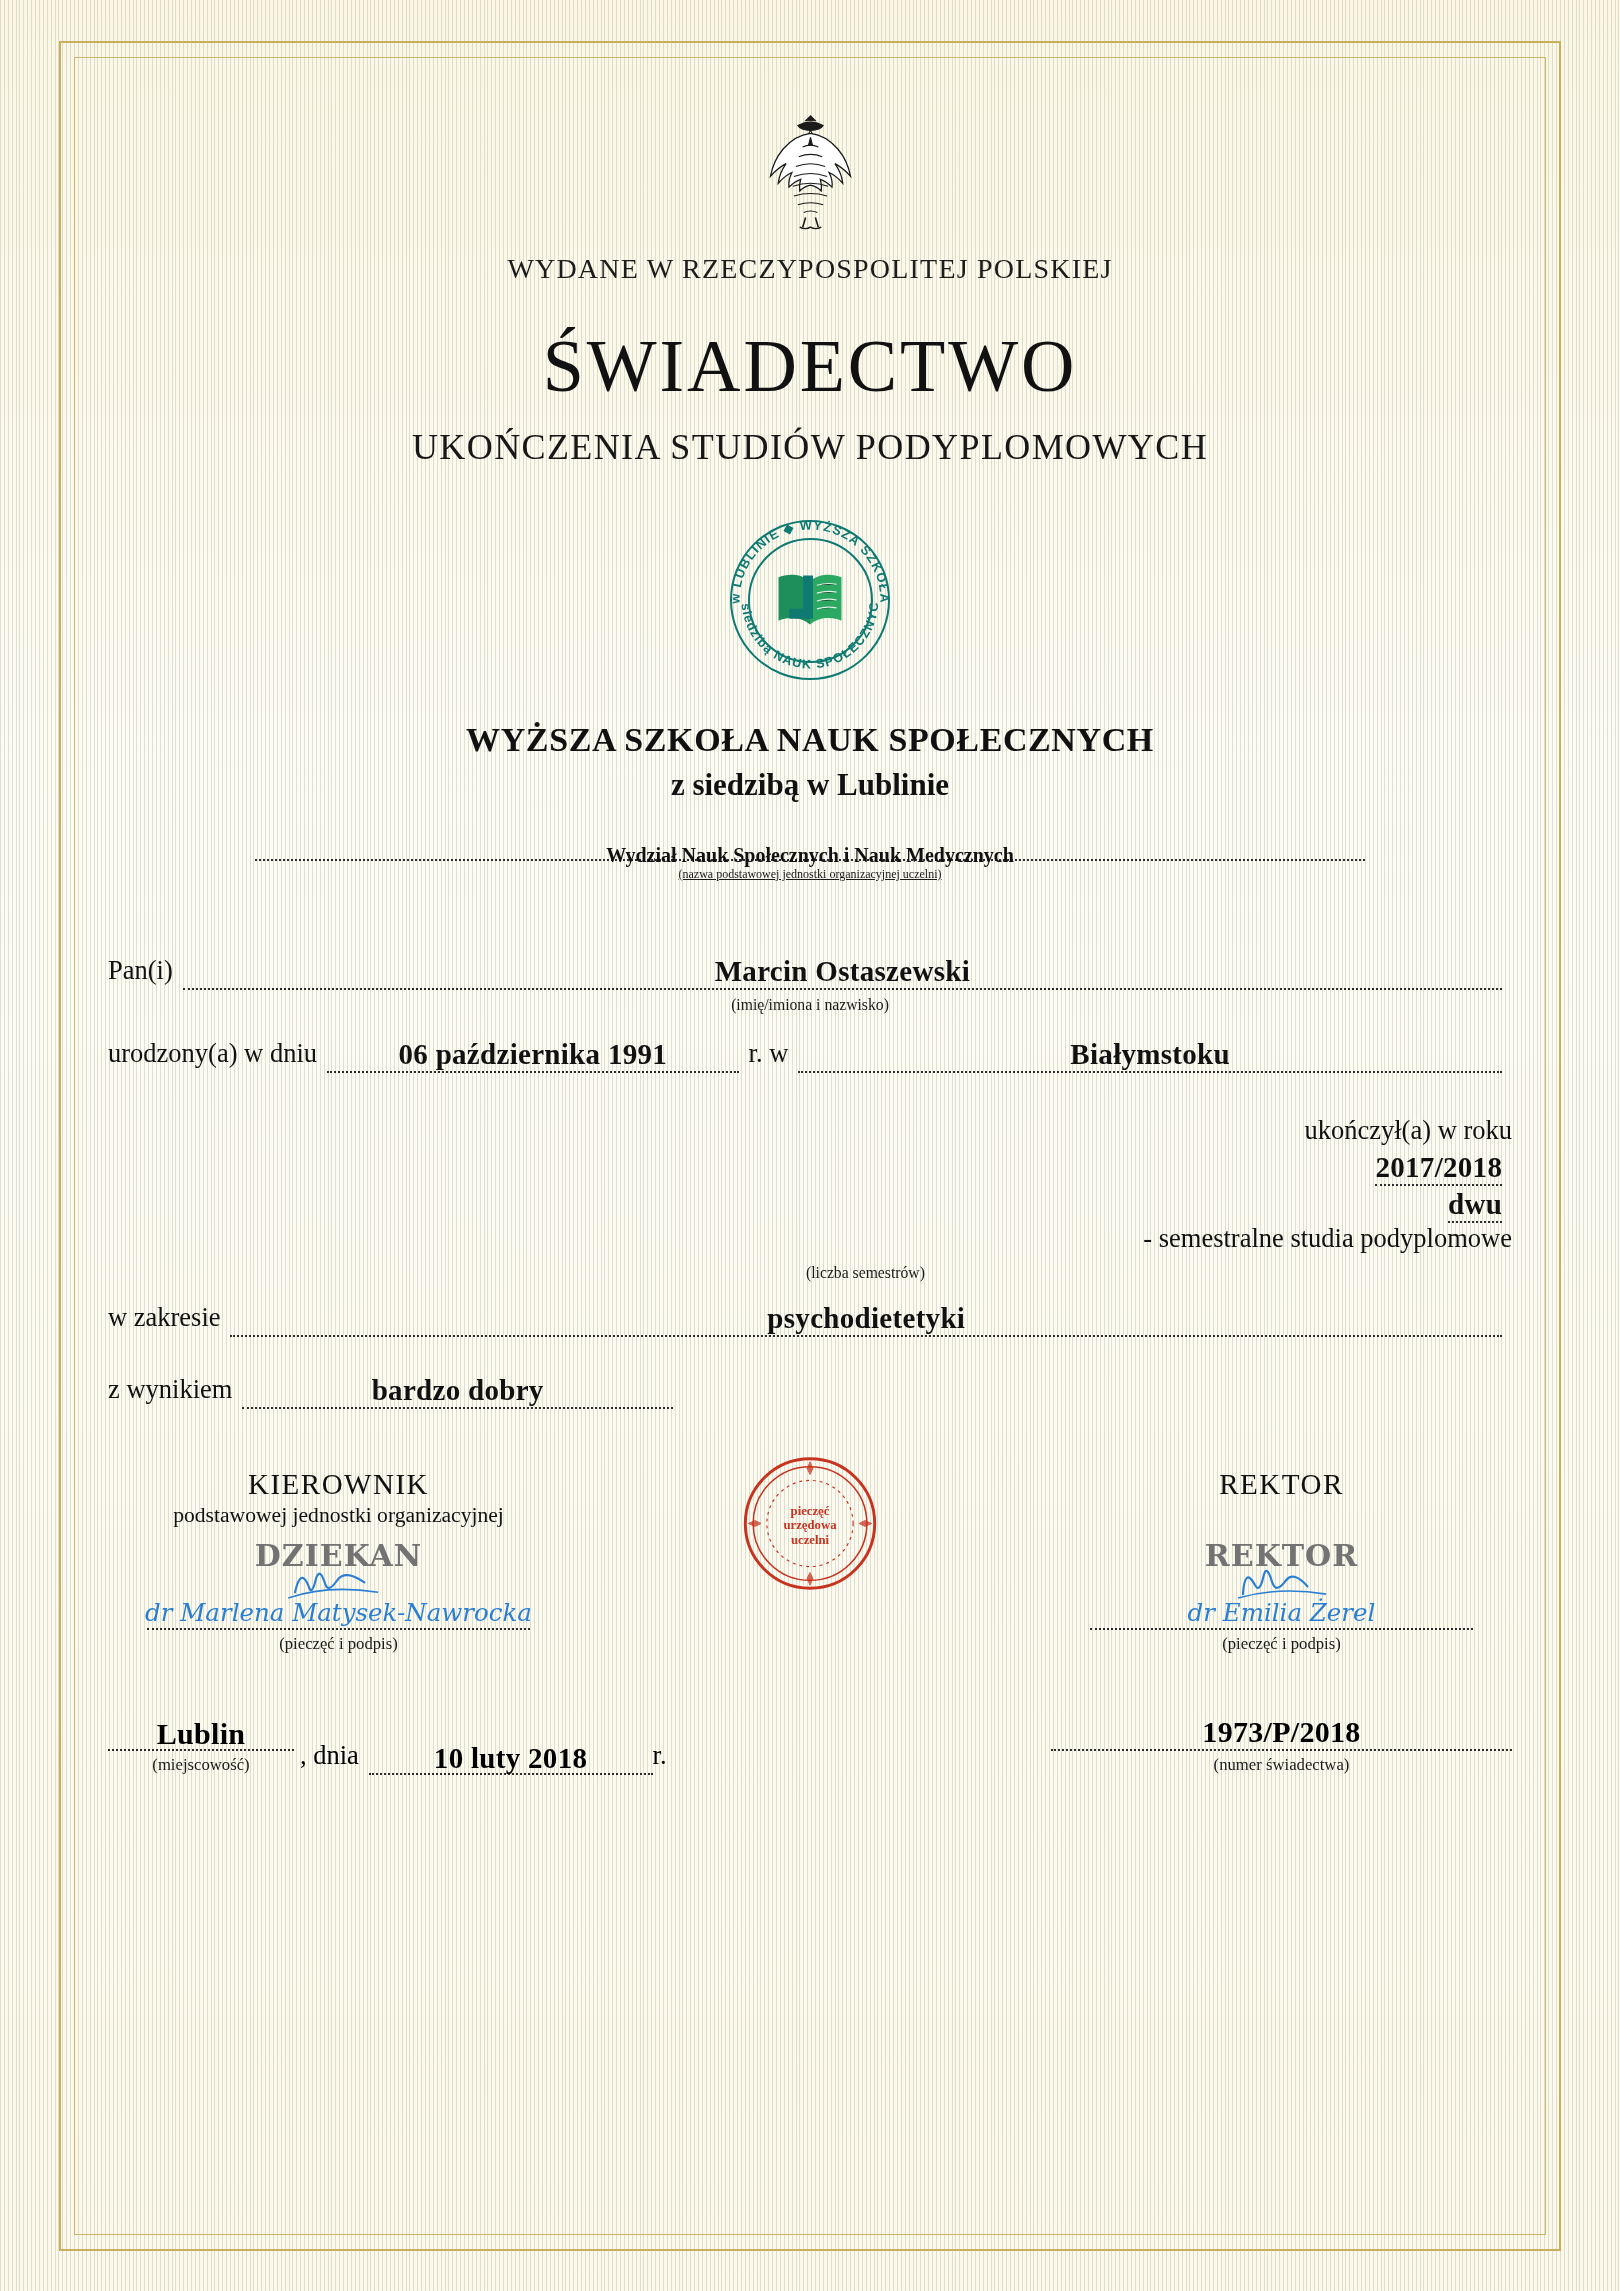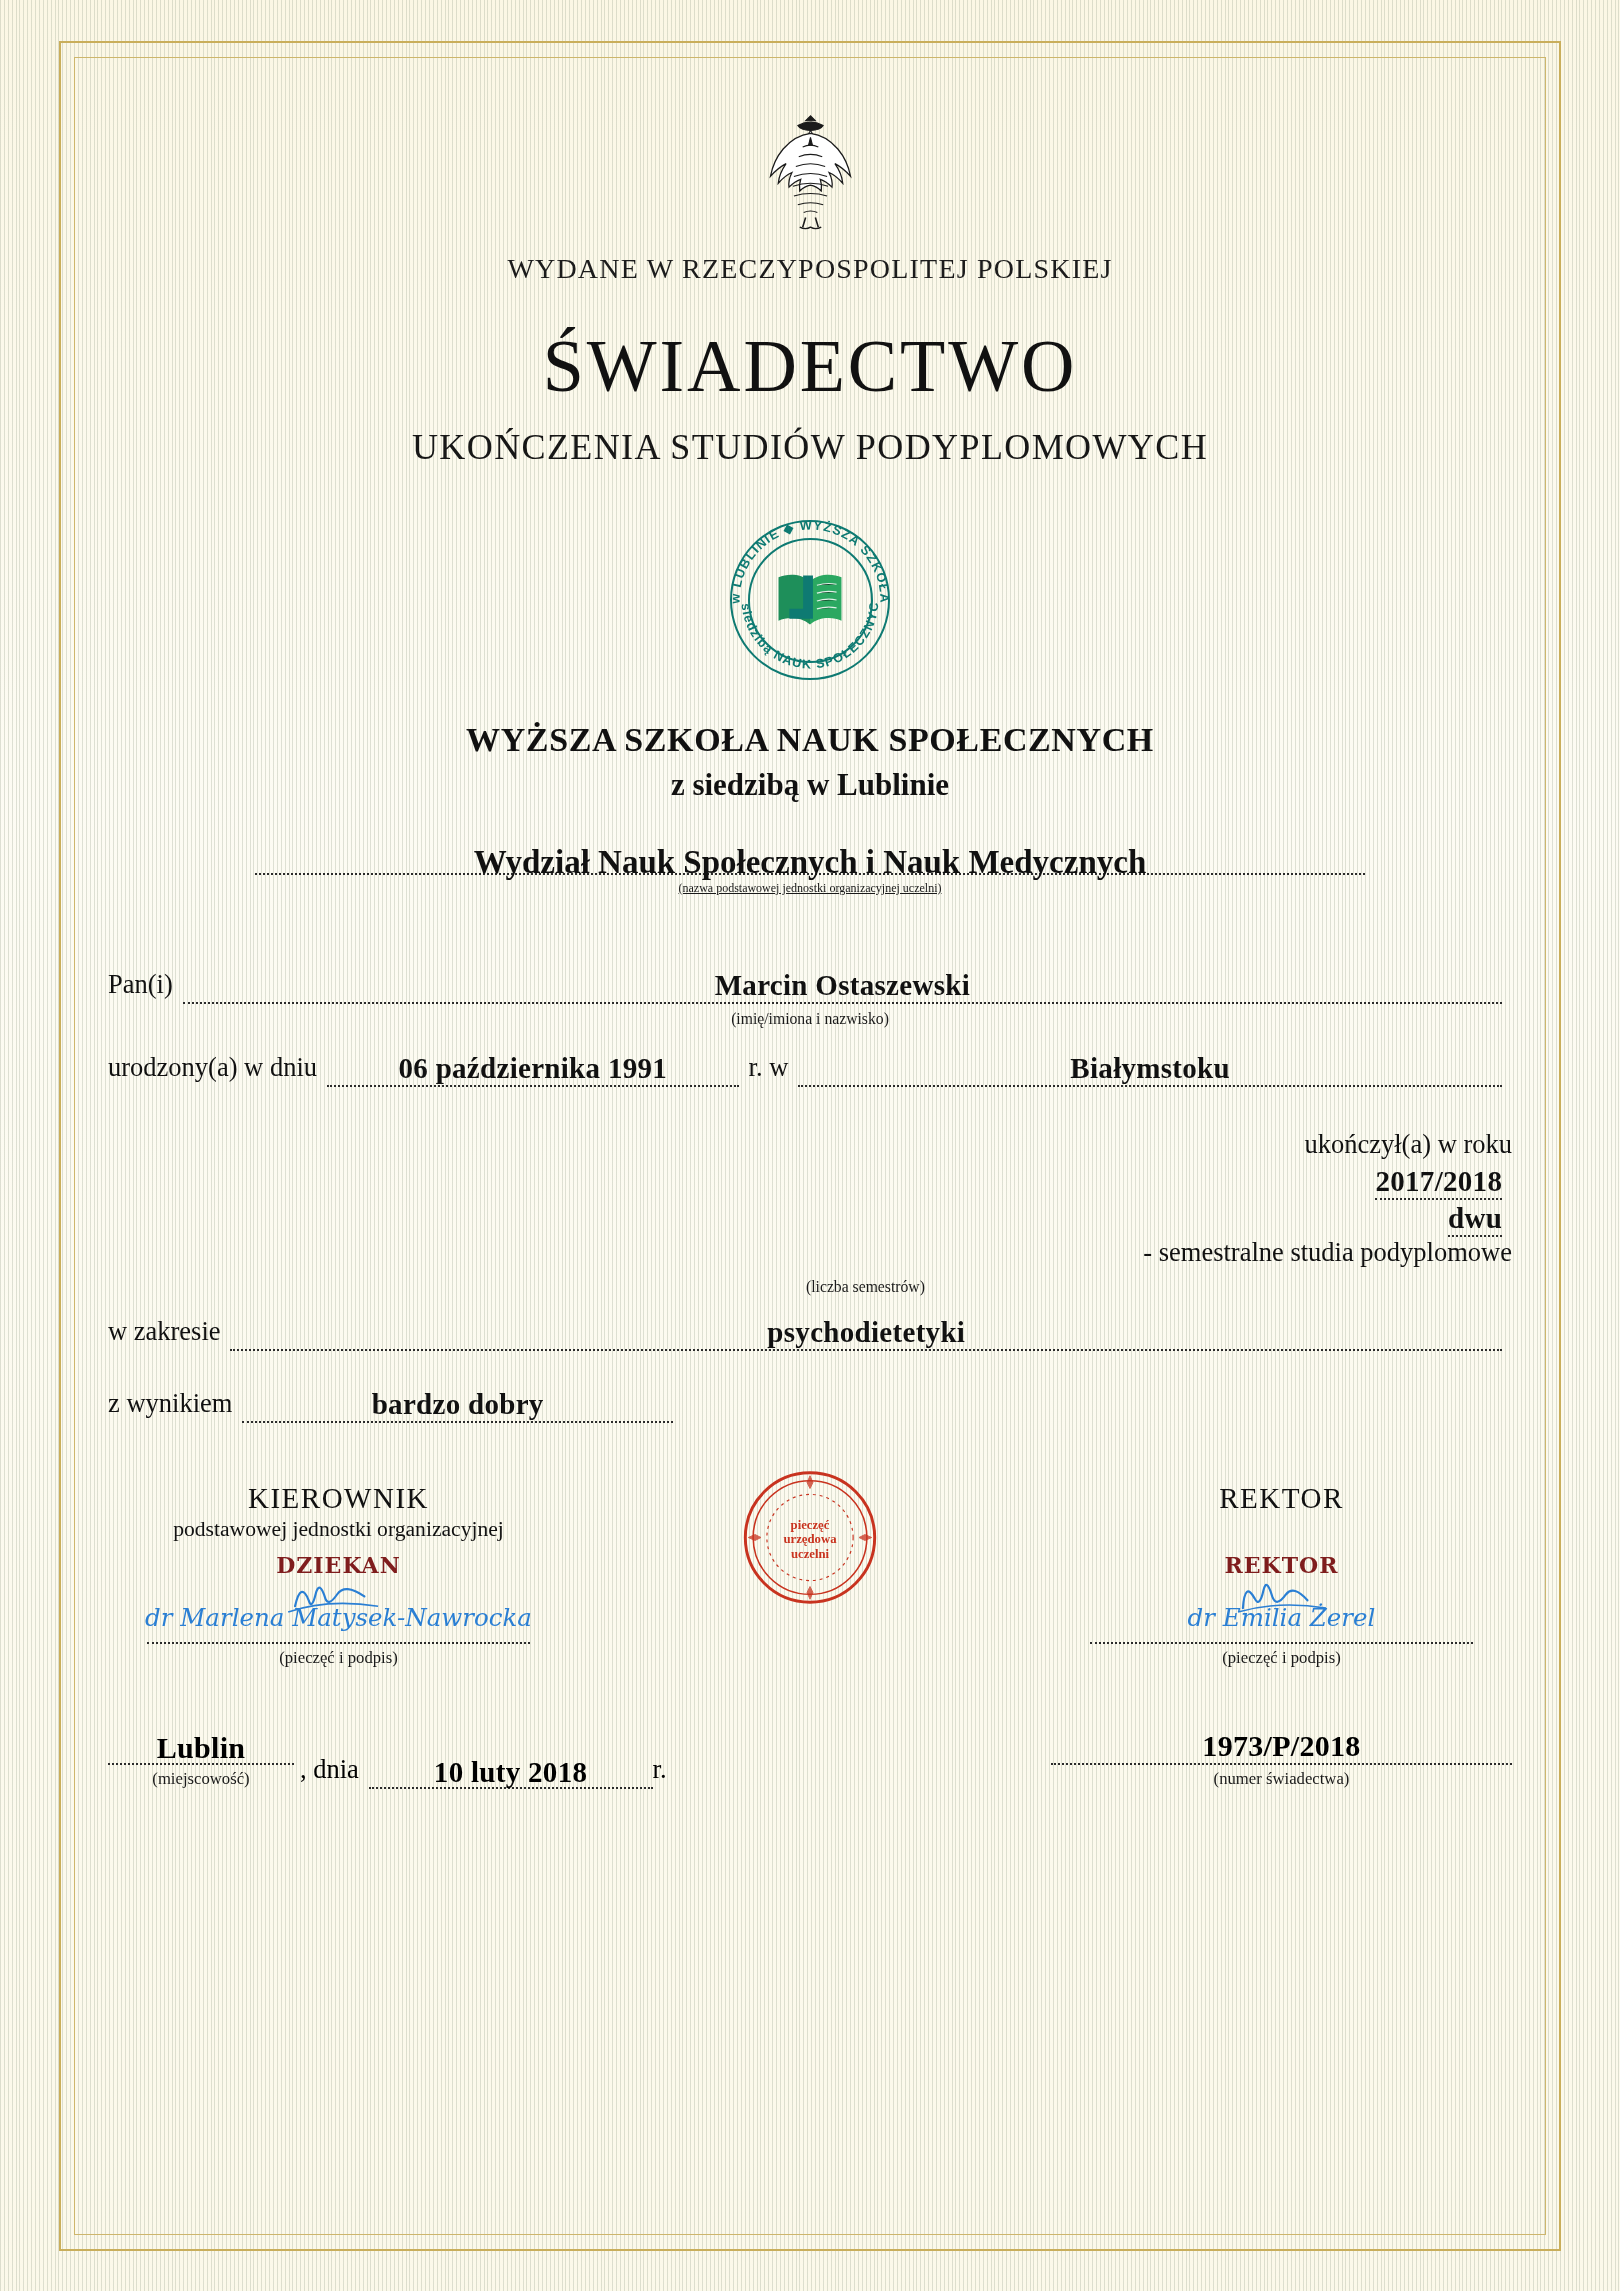--- a/index.html
+++ b/index.html
@@ -127,21 +127,21 @@
     font-size: 31px;
     font-weight: bold;
     color: #111;
   }
 
   .faculty-block {
     margin-top: 41px;
     position: relative;
   }
   .faculty-name {
-    font-size: 33px;
+    font-size: 20px;
     font-weight: bold;
     color: #111;
     position: relative;
     z-index: 2;
     display: inline-block;
     background: transparent;
     padding: 0 5.9px;
   }
   .dotline {
     border-bottom: 2.5px dotted #2b2b2b;
@@ -228,22 +228,22 @@
     font-style: italic;
     font-size: 24.5px;
     margin-top: 9.8px;
     height: 84px;
     position: relative;
   }
   .sig-stamp-word {
     font-weight: bold;
     font-style: normal;
     letter-spacing: 1px;
-    font-size: 22px;
-    color: #7f1d1d;
+    font-size: 30px;
+    color: #737373;
   }
   .sig-name {
     font-size: 24.5px;
     position: relative;
     top: 25.5px;
   }
   .sig-line {
     border-bottom: 2.5px dotted #2b2b2b;
     margin: 5.9px 39px 0 39px;
   }

